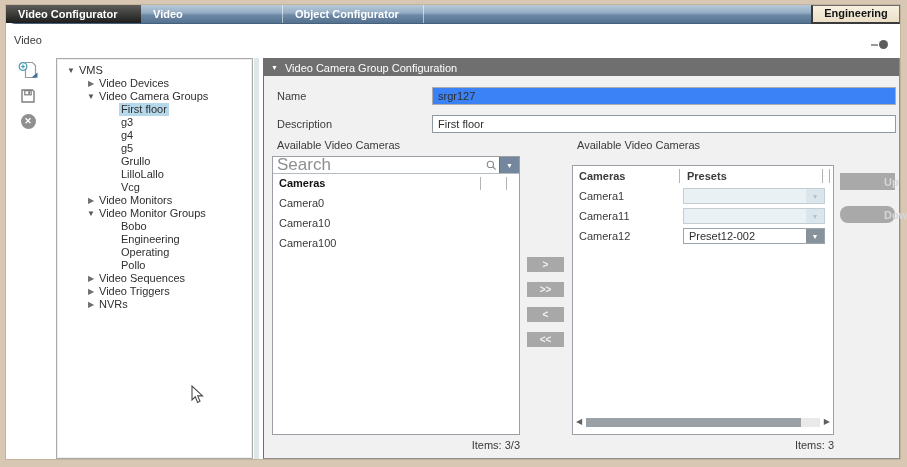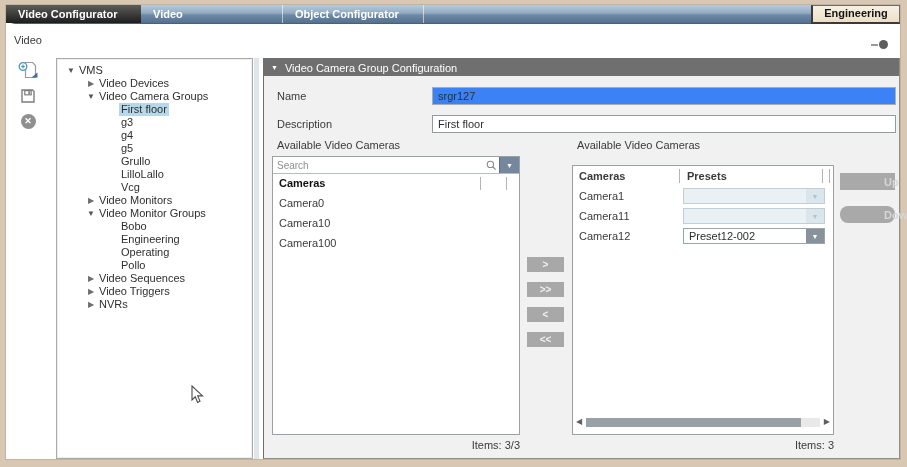--- a/index.html
+++ b/index.html
@@ -65,21 +65,21 @@
   .field.disabled { background:#3b82f6; border-color:#adadad; }
   .field.editable { background:#ffffff; }
 
   .seclabel { position:absolute; top:80px; color:#3a3a3a; }
 
   
   .availbox { position:absolute; left:8px; top:97px; width:248px; height:279px;
     background:#ffffff; border:1px solid #9aa0a6; }
   .searchrow { display:flex; height:17px; border-bottom:1px solid #b5bcc2; }
   .searchinput { flex:1; border:none; outline:none; padding:2px 4px; font-family:"Liberation Sans", sans-serif;
-    font-size:10px; color:#2e2e2e; background:#ffffff; min-width:0; }
+    font-size:17px; color:#2e2e2e; background:#ffffff; min-width:0; }
   .searchinput::placeholder { color:#8f8f8f; }
   .magwrap { width:16px; display:flex; align-items:center; justify-content:center; }
   .ddbtn { width:20px; background:#74879c; border-left:1px solid #5d7186; color:#ffffff;
     display:flex; align-items:center; justify-content:center; font-size:7px; cursor:pointer; }
   .ddbtn::before { content:"▼"; }
   .listhead { height:19px; line-height:19px; padding-left:6px; font-weight:bold; color:#111111; position:relative; }
   .colsep { position:absolute; top:3px; bottom:3px; width:1px; background:#b4b4b4; }
   .lrow { height:20px; line-height:20px; padding-left:6px; color:#3a3a3a; cursor:default; }
   .items-note { position:absolute; top:380px; color:#3a3a3a; }
   .items-avail { left:8px; width:248px; text-align:right; }

